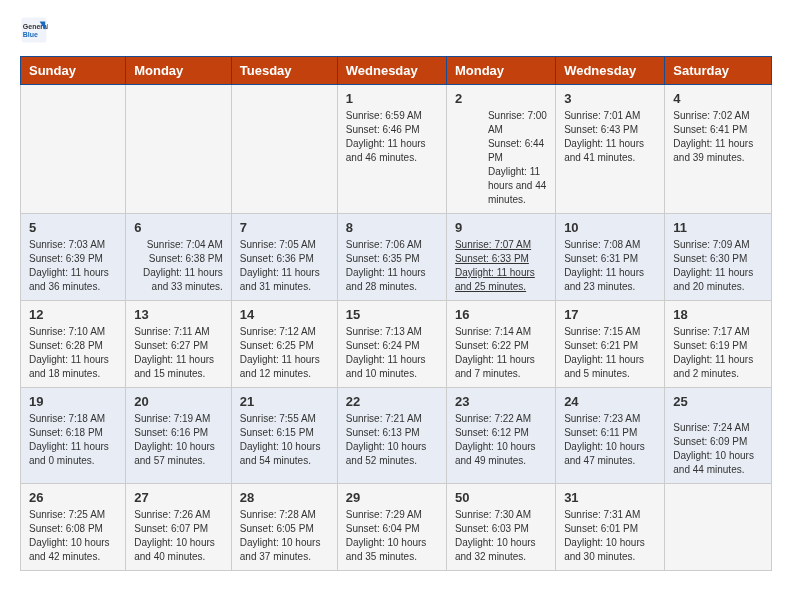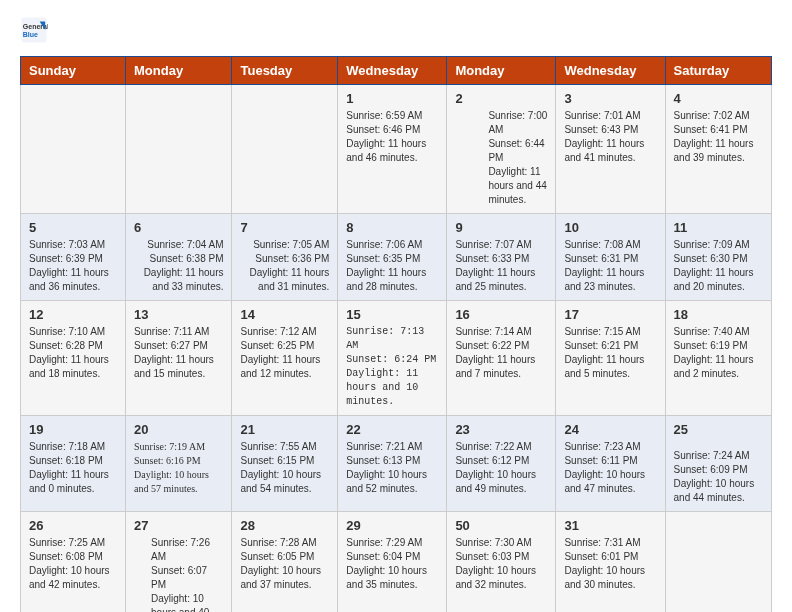--- a/index.html
+++ b/index.html
@@ -156,33 +156,33 @@
 Daylight: 11 hours and 36 minutes.</div>
         </td>
         <td>
           <span class="day-num">6</span>
           <div class="day-info" style="white-space: pre-line; text-align: right;">Sunrise: 7:04 AM
 Sunset: 6:38 PM
 Daylight: 11 hours and 33 minutes.</div>
         </td>
         <td>
           <span class="day-num">7</span>
-          <div class="day-info" style="white-space: pre-line; text-align: right;">Sunrise: 7:05 AM
+          <div class="day-info" style="white-space: pre-line;">Sunrise: 7:05 AM
 Sunset: 6:36 PM
 Daylight: 11 hours and 31 minutes.</div>
         </td>
         <td>
           <span class="day-num">8</span>
           <div class="day-info" style="white-space: pre-line;">Sunrise: 7:06 AM
 Sunset: 6:35 PM
 Daylight: 11 hours and 28 minutes.</div>
         </td>
         <td>
           <span class="day-num">9</span>
-          <div class="day-info" style="white-space: pre-line;">Sunrise: 7:07 AM
+          <div class="day-info" style="white-space: pre-line; text-decoration: underline;">Sunrise: 7:07 AM
 Sunset: 6:33 PM
 Daylight: 11 hours and 25 minutes.</div>
         </td>
         <td>
           <span class="day-num">10</span>
           <div class="day-info" style="white-space: pre-line;">Sunrise: 7:08 AM
 Sunset: 6:31 PM
 Daylight: 11 hours and 23 minutes.</div>
         </td>
         <td>
@@ -206,53 +206,53 @@
 Daylight: 11 hours and 15 minutes.</div>
         </td>
         <td>
           <span class="day-num">14</span>
           <div class="day-info" style="white-space: pre-line;">Sunrise: 7:12 AM
 Sunset: 6:25 PM
 Daylight: 11 hours and 12 minutes.</div>
         </td>
         <td>
           <span class="day-num">15</span>
-          <div class="day-info" style="white-space: pre-line; font-family: Liberation Mono, monospace;">Sunrise: 7:13 AM
+          <div class="day-info" style="white-space: pre-line;">Sunrise: 7:13 AM
 Sunset: 6:24 PM
 Daylight: 11 hours and 10 minutes.</div>
         </td>
         <td>
           <span class="day-num">16</span>
           <div class="day-info" style="white-space: pre-line;">Sunrise: 7:14 AM
 Sunset: 6:22 PM
 Daylight: 11 hours and 7 minutes.</div>
         </td>
         <td>
           <span class="day-num">17</span>
           <div class="day-info" style="white-space: pre-line;">Sunrise: 7:15 AM
 Sunset: 6:21 PM
 Daylight: 11 hours and 5 minutes.</div>
         </td>
         <td>
           <span class="day-num">18</span>
-          <div class="day-info" style="white-space: pre-line;">Sunrise: 7:40 AM
+          <div class="day-info" style="white-space: pre-line;">Sunrise: 7:17 AM
 Sunset: 6:19 PM
 Daylight: 11 hours and 2 minutes.</div>
         </td>
       </tr>
       <tr>
         <td>
           <span class="day-num">19</span>
           <div class="day-info" style="white-space: pre-line;">Sunrise: 7:18 AM
 Sunset: 6:18 PM
 Daylight: 11 hours and 0 minutes.</div>
         </td>
         <td>
           <span class="day-num">20</span>
-          <div class="day-info" style="white-space: pre-line; font-family: Liberation Serif, serif;">Sunrise: 7:19 AM
+          <div class="day-info" style="white-space: pre-line;">Sunrise: 7:19 AM
 Sunset: 6:16 PM
 Daylight: 10 hours and 57 minutes.</div>
         </td>
         <td>
           <span class="day-num">21</span>
           <div class="day-info" style="white-space: pre-line;">Sunrise: 7:55 AM
 Sunset: 6:15 PM
 Daylight: 10 hours and 54 minutes.</div>
         </td>
         <td>
@@ -282,21 +282,21 @@
       </tr>
       <tr>
         <td>
           <span class="day-num">26</span>
           <div class="day-info" style="white-space: pre-line;">Sunrise: 7:25 AM
 Sunset: 6:08 PM
 Daylight: 10 hours and 42 minutes.</div>
         </td>
         <td>
           <span class="day-num">27</span>
-          <div class="day-info" style="white-space: pre-line; margin-left: 17px;">Sunrise: 7:26 AM
+          <div class="day-info" style="white-space: pre-line;">Sunrise: 7:26 AM
 Sunset: 6:07 PM
 Daylight: 10 hours and 40 minutes.</div>
         </td>
         <td>
           <span class="day-num">28</span>
           <div class="day-info" style="white-space: pre-line;">Sunrise: 7:28 AM
 Sunset: 6:05 PM
 Daylight: 10 hours and 37 minutes.</div>
         </td>
         <td>

